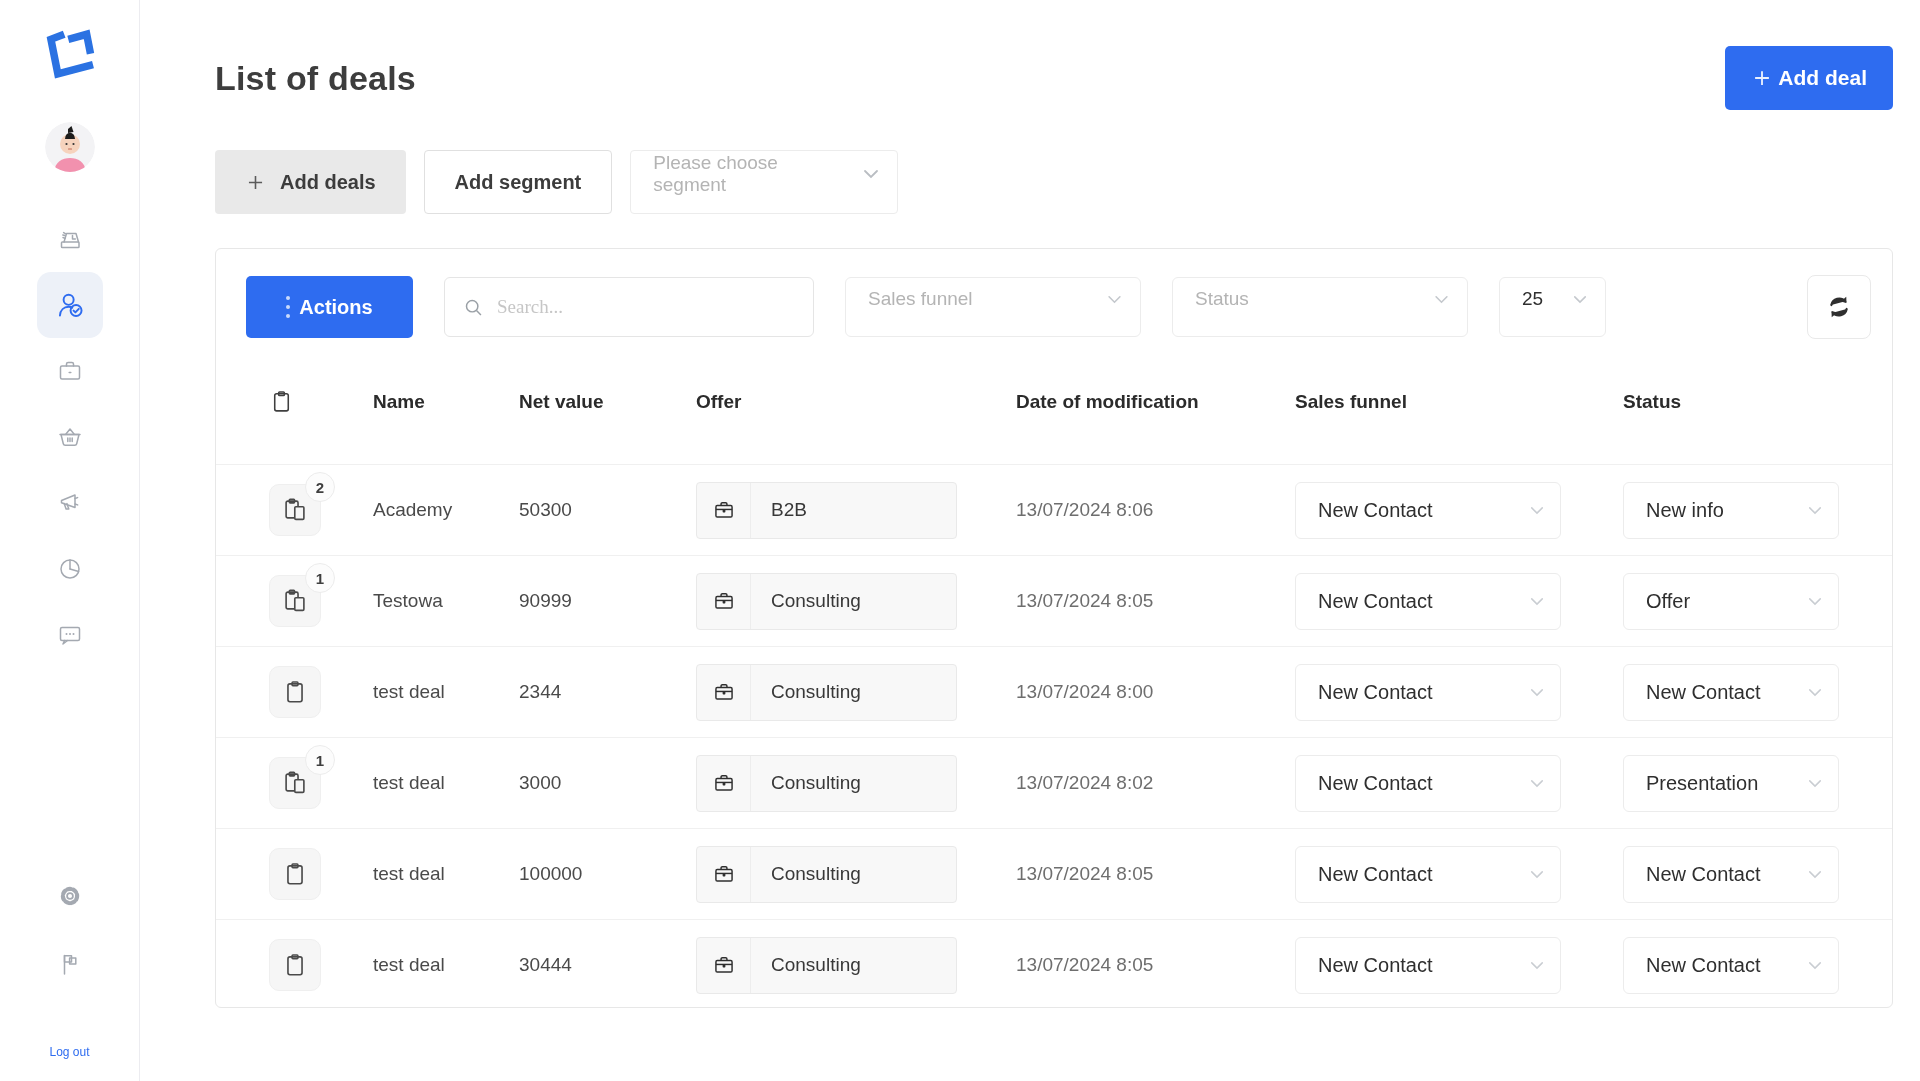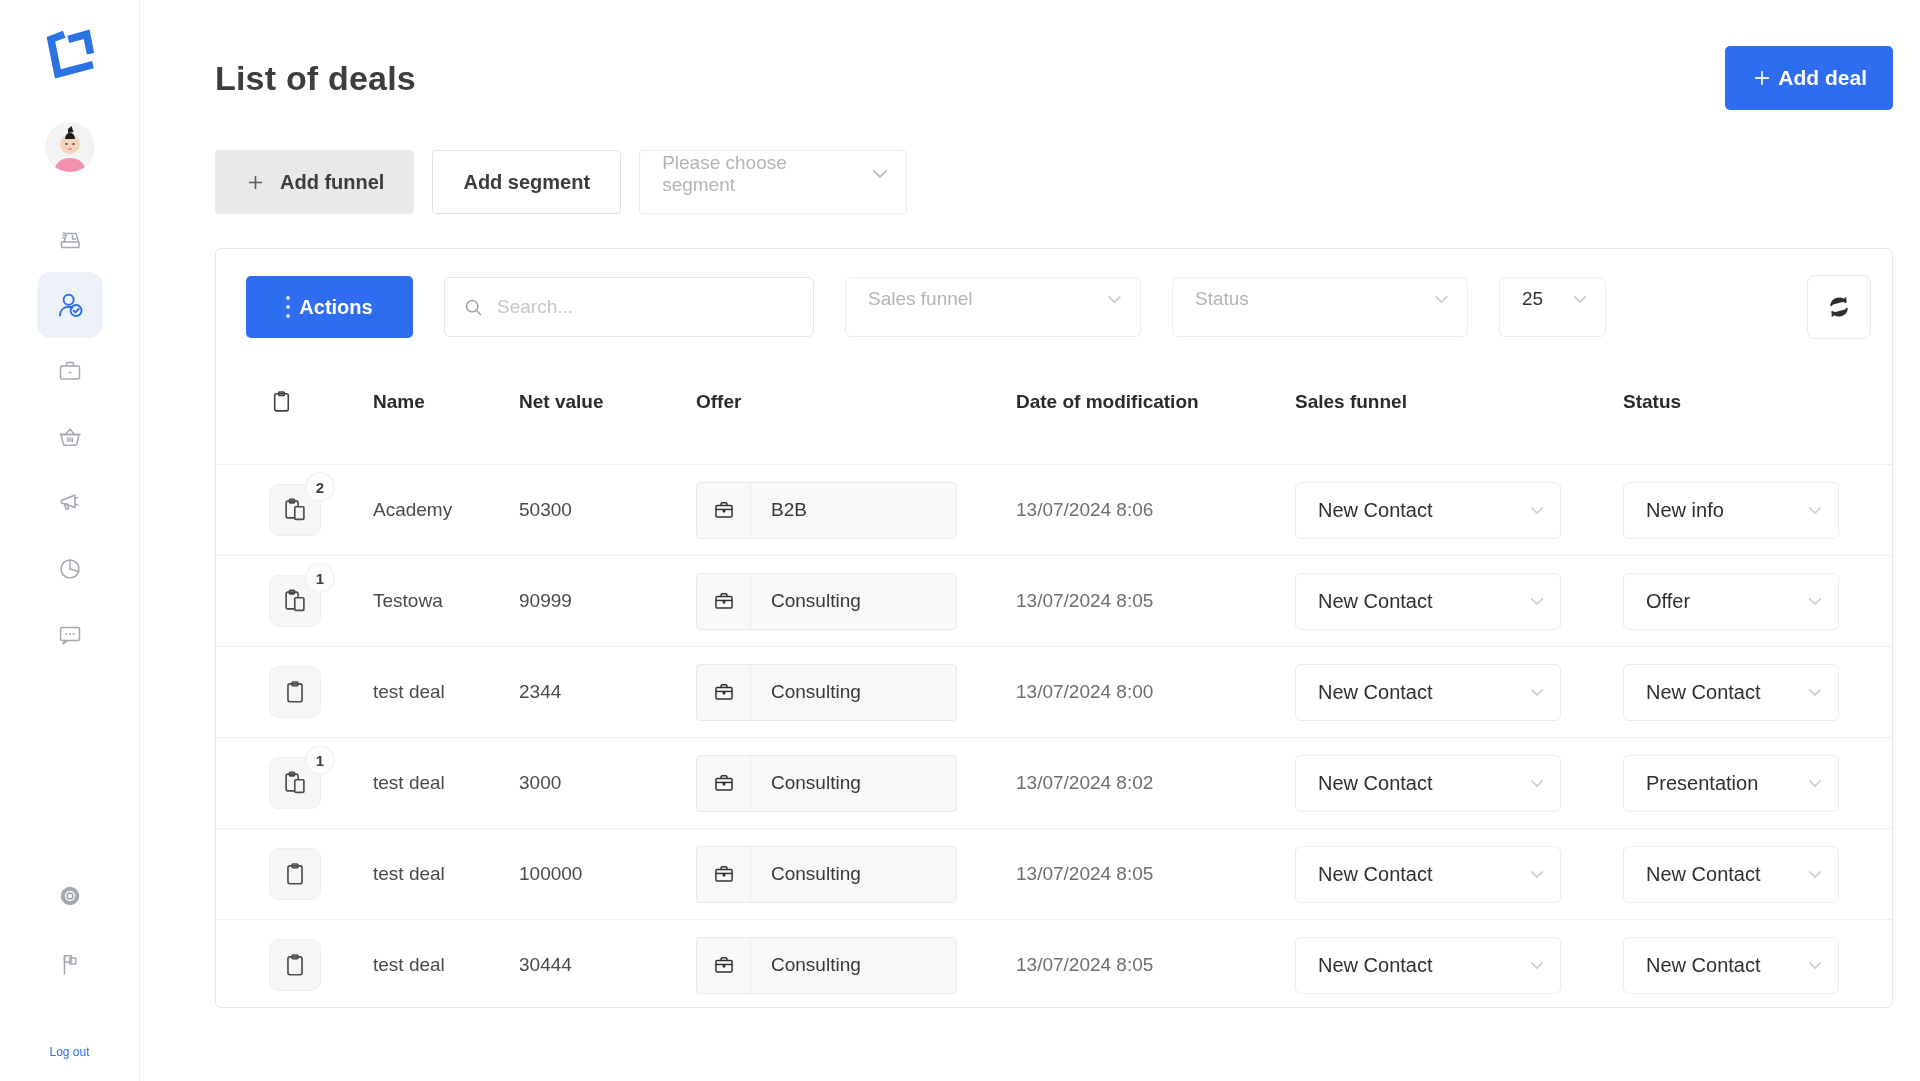--- a/index.html
+++ b/index.html
@@ -32,21 +32,21 @@
   .select .chev { display:flex; margin-left:14px; }
 
   
   .panel { margin-top:34px; width:1678px; height:760px; border:1px solid #e7e7e7; border-radius:6px; background:#fff; }
   .toolbar { display:flex; align-items:center; padding:26px 21px 0 30px; gap:31px; }
   .btn-actions { background:#2e6cf0; color:#fff; border:none; border-radius:5px; width:167px; height:62px; font-size:20px; font-weight:700; display:inline-flex; align-items:center; justify-content:center; gap:9px; cursor:pointer; font-family:inherit; }
   .kebab { display:flex; flex-direction:column; gap:5px; }
   .kebab span { width:4px; height:4px; border-radius:50%; background:rgba(255,255,255,.75); }
   .search-box { width:370px; height:60px; border:1px solid #e5e5e5; border-radius:6px; display:flex; align-items:center; padding:0 18px; gap:13px; }
   .search-box svg { stroke:#9aa0a6; fill:none; stroke-width:1.7; flex-shrink:0; }
-  .search-box input { border:none; outline:none; font-size:19px; width:100%; font-family:Liberation Sans, sans-serif; color:#3f3f3f; }
+  .search-box input { border:none; outline:none; font-size:19px; width:100%; font-family:Liberation Serif, serif; color:#3f3f3f; }
   .search-box input::placeholder { color:#c6c6c6; }
   .tb-select { border-radius:6px; border:1px solid #ececec; height:60px; }
   .w-select { width:296px; }
   .w-pp { width:107px; color:#2f2f2f; }
   .btn-refresh { margin-left:auto; width:64px; height:64px; border:1px solid #e9e9e9; border-radius:8px; background:#fff; display:flex; align-items:center; justify-content:center; cursor:pointer; }
   .btn-refresh svg { stroke:#2f2f2f; fill:#2f2f2f; }
 
   
   .grid-row { display:grid; grid-template-columns:104px 146px 177px 320px 279px 328px 271px; padding-left:53px; align-items:center; }
   .thead { height:125px; font-size:19px; font-weight:700; color:#2b2b2b; }
@@ -176,21 +176,21 @@
         </svg>
       <span>Add deal</span>
     </button>
   </div>
 
   <div class="filter-row">
     <button class="btn-filter">
       <svg width="21" height="21" viewBox="0 0 24 24" fill="none" stroke-width="1.8">
           <path d="M12 4.5 V19.5 M4.5 12 H19.5"></path>
         </svg>
-      <span>Add funnel</span>
+      <span>Add deals</span>
     </button>
     <button class="btn-segment">Add segment</button>
     <div class="select" style="width:268px">
       <span>Please choose segment</span>
       <span class="chev">
         <svg width="16" height="10" viewBox="0 0 16 10" fill="none" stroke="#b9bdc2" stroke-width="1.8" stroke-linecap="round">
             <path d="M2 2 L8 8 L14 2"></path>
           </svg>
       </span>
     </div>

